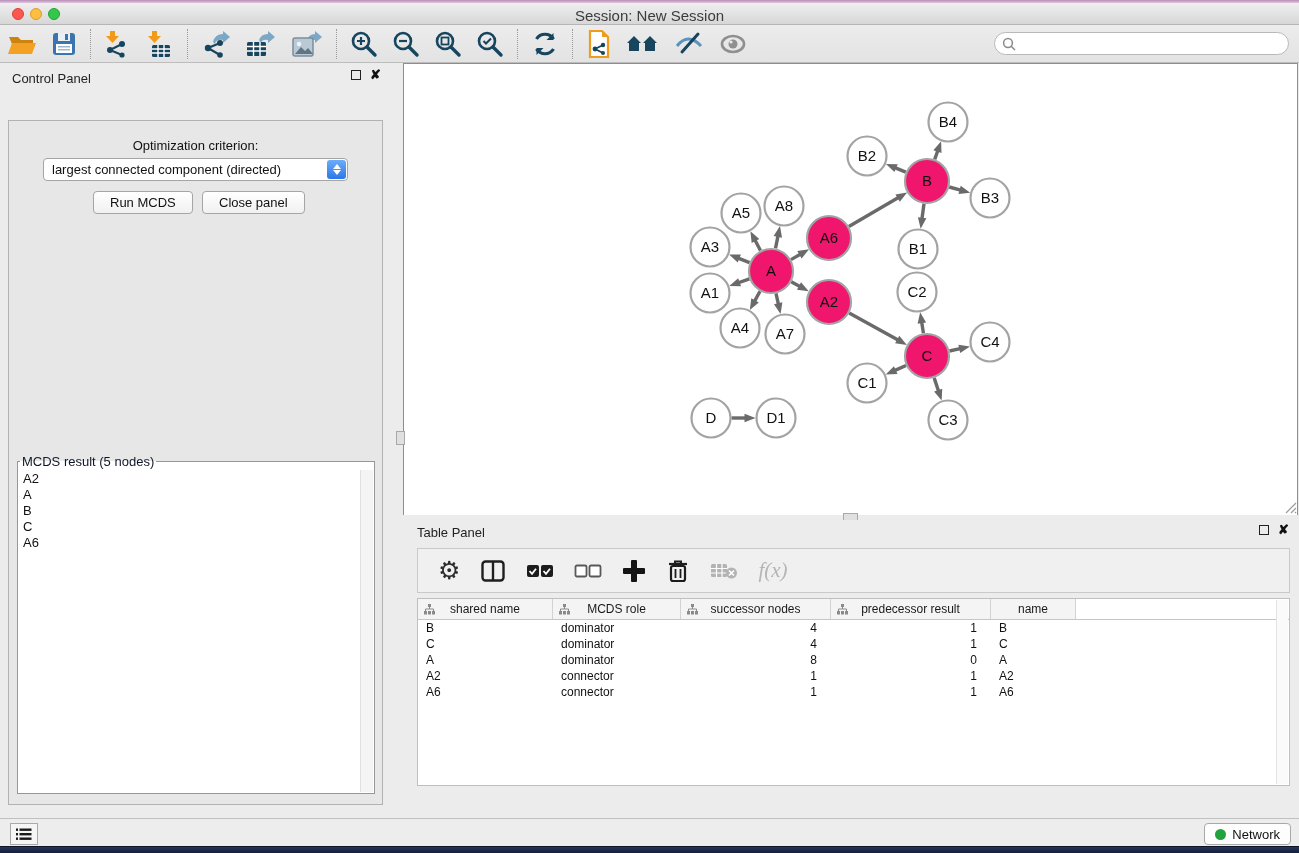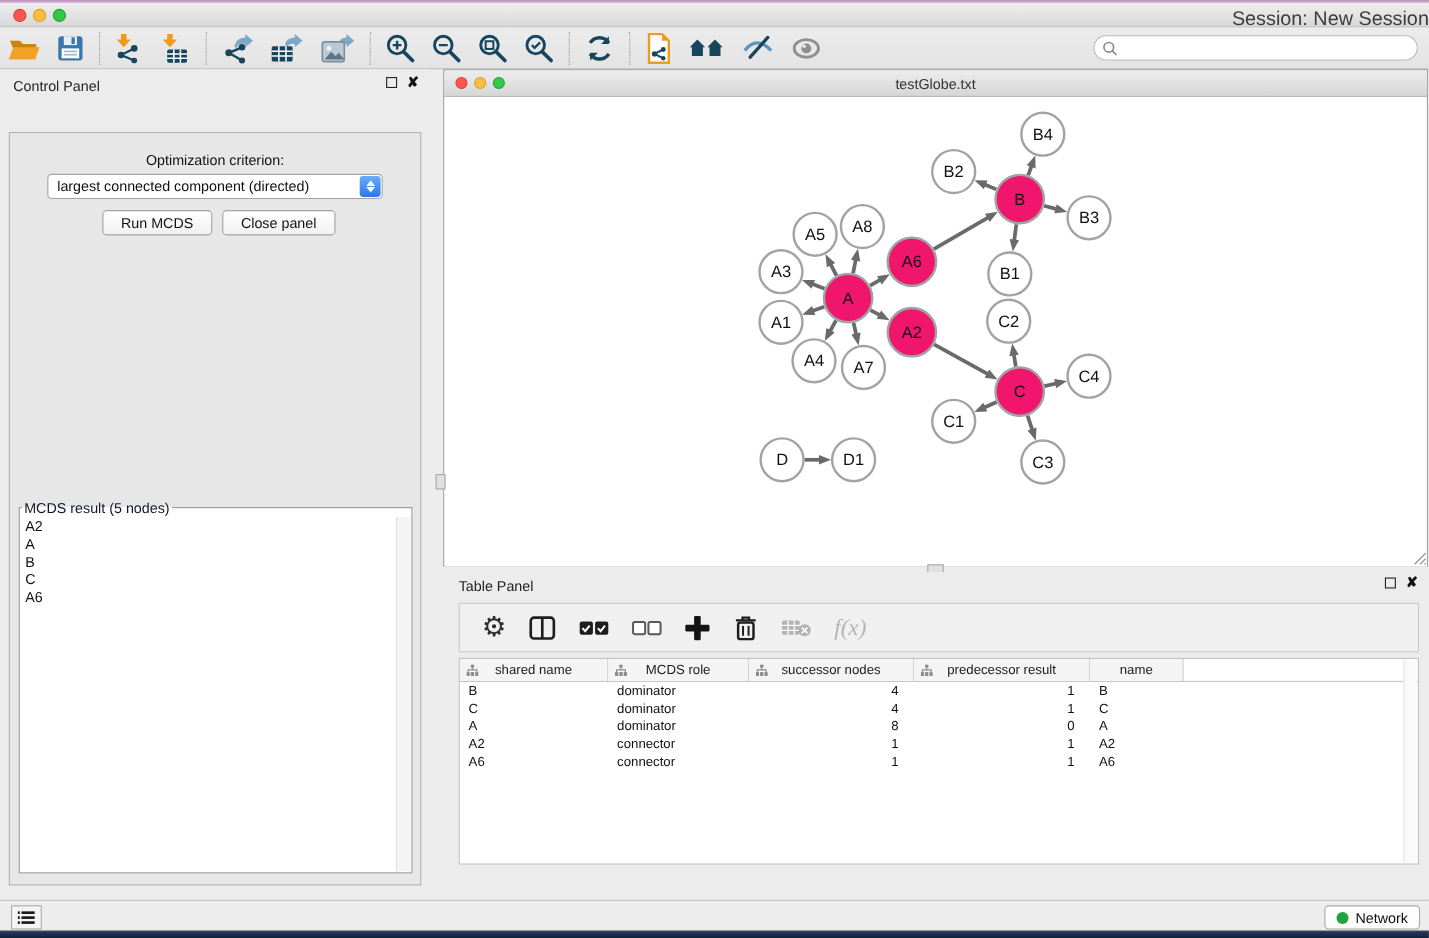--- a/index.html
+++ b/index.html
@@ -9,22 +9,22 @@
   
   #desktop-top { position:absolute; left:0; top:0; width:1299px; height:3px;
     background:linear-gradient(to bottom,#b78fb5,#e3c6e0); }
   #titlebar { position:absolute; left:0; top:3px; width:1299px; height:22px;
     background:linear-gradient(#efefef,#d7d7d7); border-bottom:1px solid #b6b6b6; }
   .lights { position:absolute; top:5px; display:flex; gap:6px; }
   .light { width:12px; height:12px; border-radius:50%; }
   .light.red { background:#fc5650; border:1px solid #dd3f3b; }
   .light.yellow { background:#fdbe41; border:1px solid #de9c2b; }
   .light.green { background:#34c84a; border:1px solid #23a433; }
-  #app-title { position:absolute; left:0; top:4px; width:100%; text-align:right;
-    font-size:18px; color:#3c3c3c; }
+  #app-title { position:absolute; left:0; top:4px; width:100%; text-align:center;
+    font-size:15px; color:#3c3c3c; }
 
   
   #main-toolbar { position:absolute; left:0; top:25px; width:1299px; height:38px;
     background:linear-gradient(#ececec,#e3e3e3); border-bottom:1px solid #bdbdbd;
     display:flex; align-items:center; }
   .tbtn { background:none; border:none; padding:0 7px; height:34px; display:flex;
     align-items:center; cursor:default; }
   .tsep { width:1px; height:30px; border-left:1px dotted #9a9a9a; margin:0 6px; }
   #search-wrap { position:absolute; right:10px; top:7px; width:295px; height:23px;
     background:#fff; border:1px solid #b9b9b9; border-radius:12px; display:flex;
@@ -303,28 +303,20 @@
             <div class="mcds-item">C</div>
             <div class="mcds-item">A6</div>
           </div>
         <div id="mcds-scroll"></div>
       </div>
     </fieldset>
   </div>
 </div>
 
 <div id="network-window">
-  <div id="nw-titlebar">
-    <div class="lights" style="left:10px; top:6px;">
-      <span class="light red" style="width:11px;height:11px;"></span>
-      <span class="light yellow" style="width:11px;height:11px;"></span>
-      <span class="light green" style="width:11px;height:11px;"></span>
-    </div>
-    <div id="nw-title">testGlobe.txt</div>
-  </div>
   <div id="nw-canvas">
     <svg id="graph" width="893" height="426" viewBox="0 0 893 426">
         <line x1="345.3641146728813" y1="189.803106183551" x2="333.7503746586957" y2="193.99166815588023" stroke="#6a6a6a" stroke-width="3.4"></line>
         <polygon points="325.2841586611275,197.04505753205237 334.1729144006508,189.26816731789276 337.0905975823264,197.35810704890233" fill="#6a6a6a"></polygon>
         <line x1="345.59698311096014" y1="173.57914089611546" x2="333.45169557507285" y2="168.80066711150408" stroke="#6a6a6a" stroke-width="3.4"></line>
         <polygon points="325.0766020097964,165.50554833172316 336.8871620065852,165.53148213693441 333.73849295035006,173.53434932153192" fill="#6a6a6a"></polygon>
         <line x1="356.01124522107034" y1="202.2051297548061" x2="350.0942724338445" y2="213.08472487970522" stroke="#6a6a6a" stroke-width="3.4"></line>
         <polygon points="345.79432491165466,220.9910800011511 347.2723355474181,209.27333770322656 354.82729710791085,213.3821764466524" fill="#6a6a6a"></polygon>
         <line x1="356.43327286590335" y1="161.57099420741318" x2="350.5529761067761" y2="150.20242047310046" stroke="#6a6a6a" stroke-width="3.4"></line>
         <polygon points="346.4181698369122,142.20846168469694 355.2911578100942,150.00333720825518 347.6524860789531,153.95437431056956" fill="#6a6a6a"></polygon>

